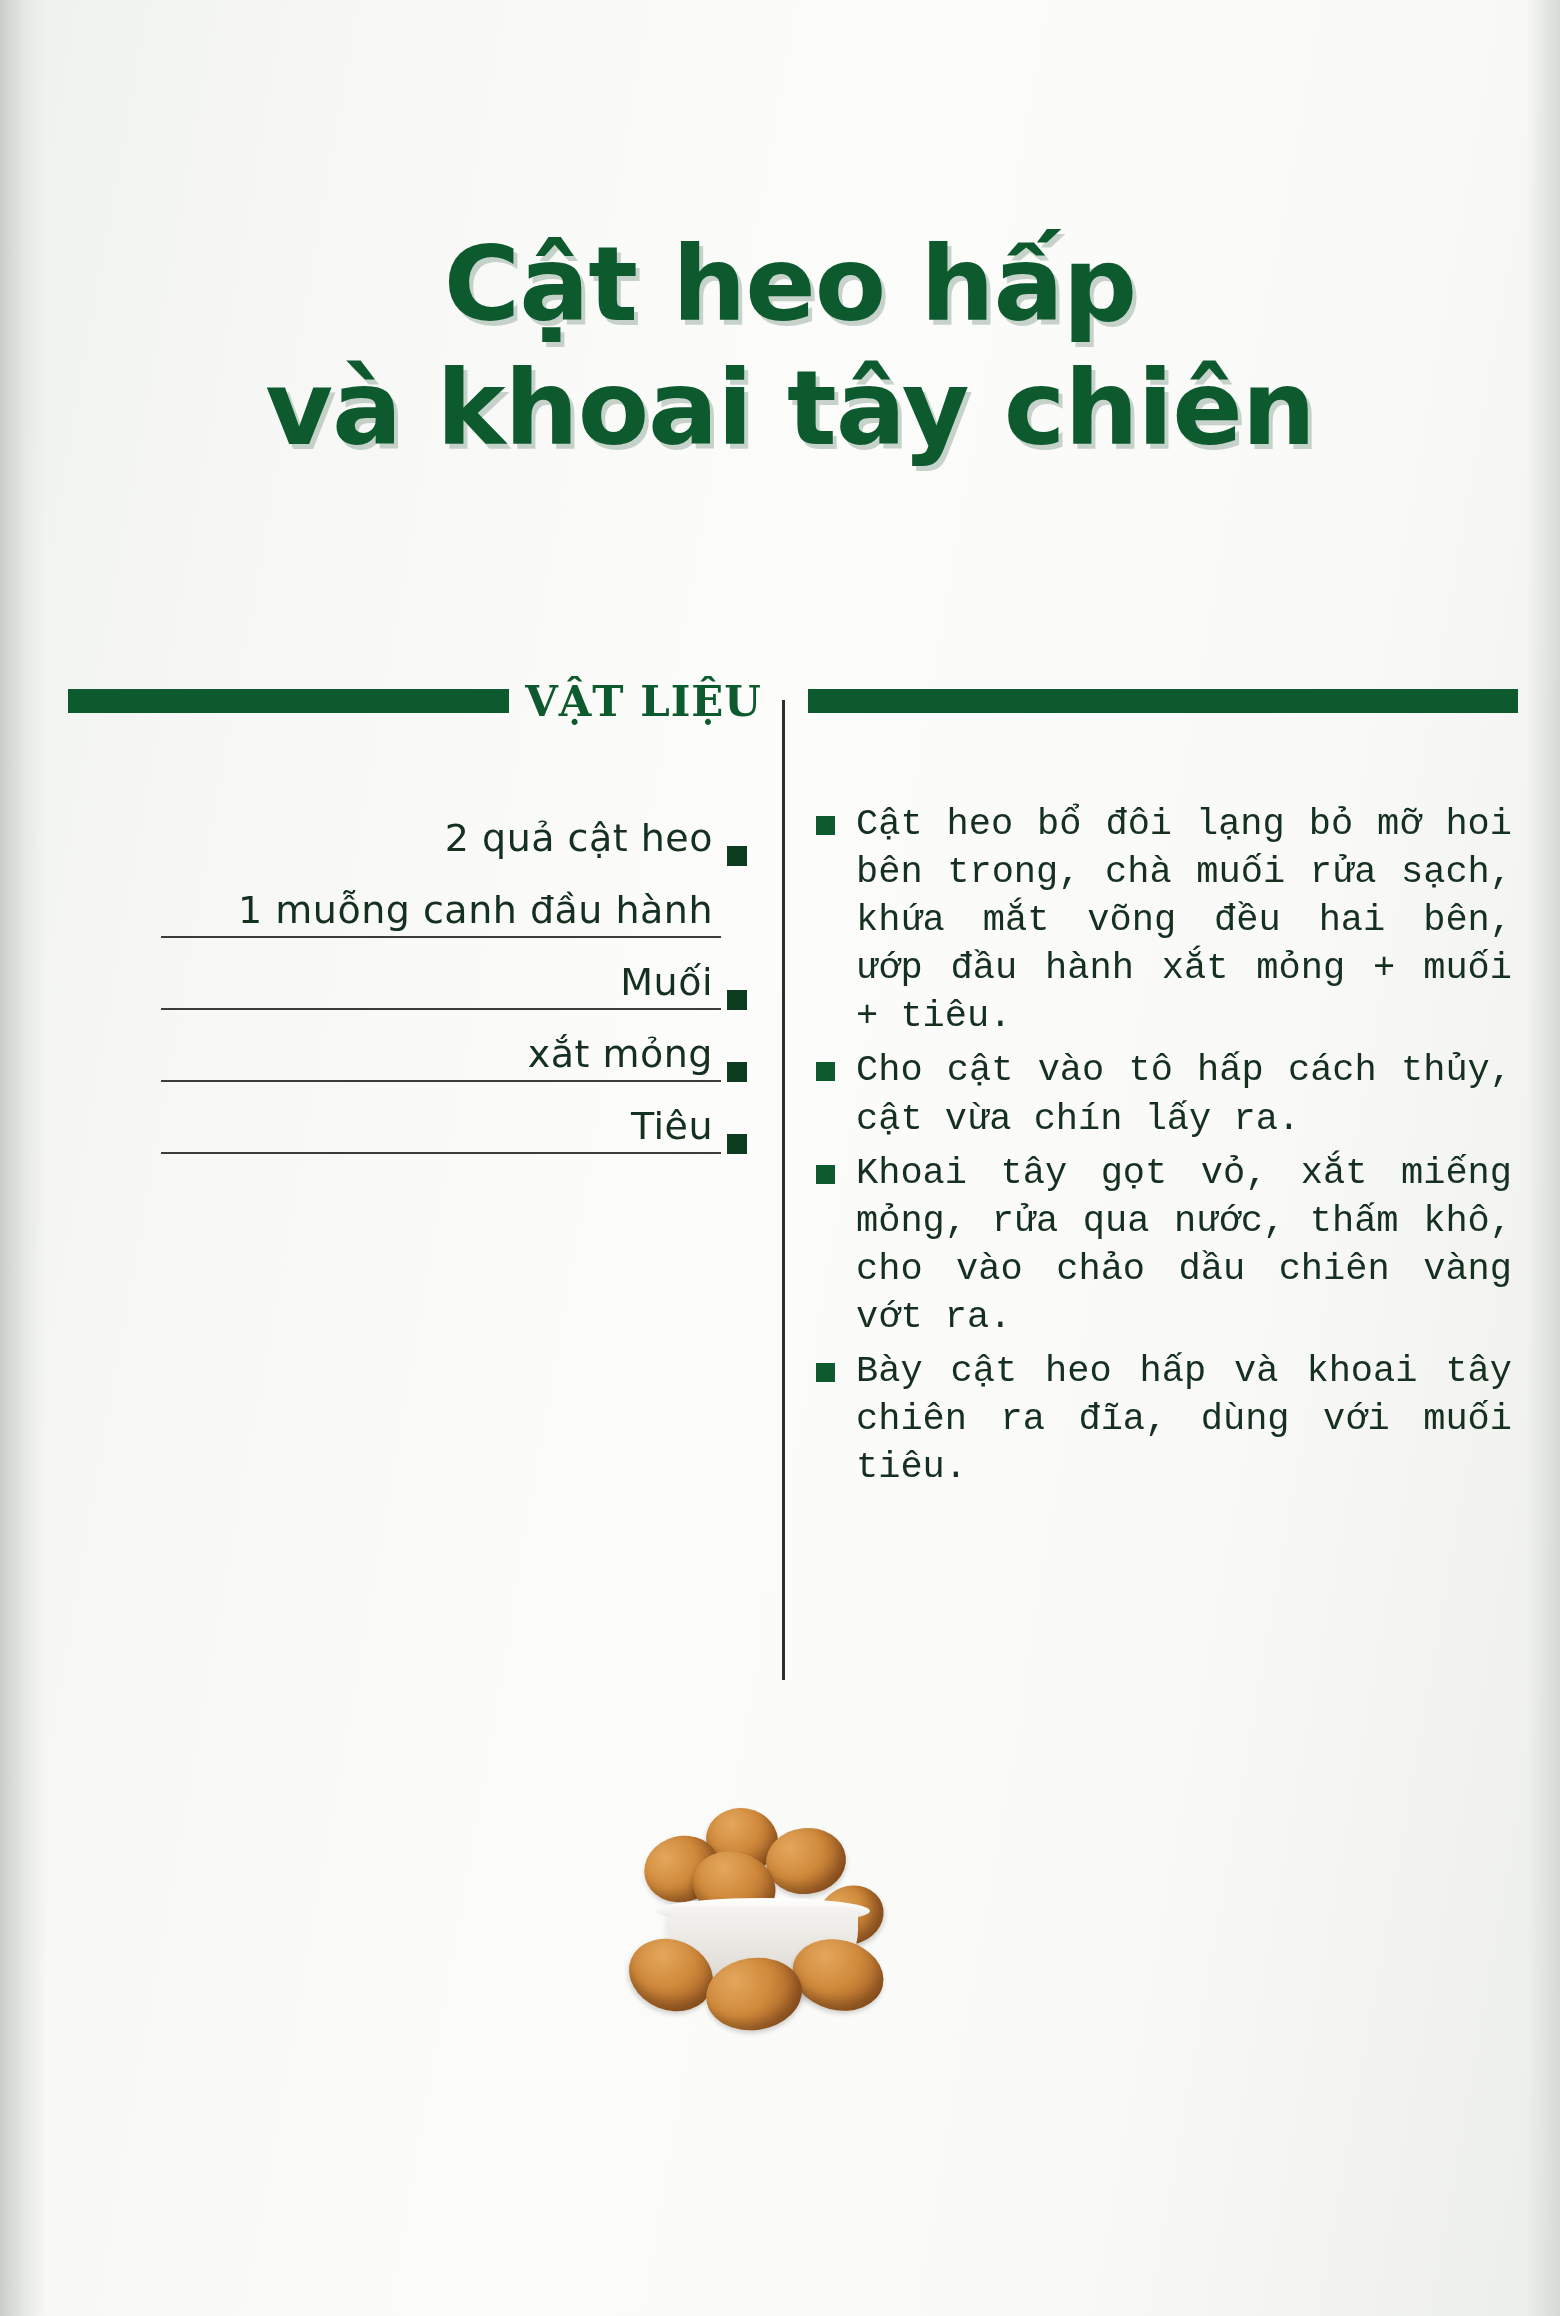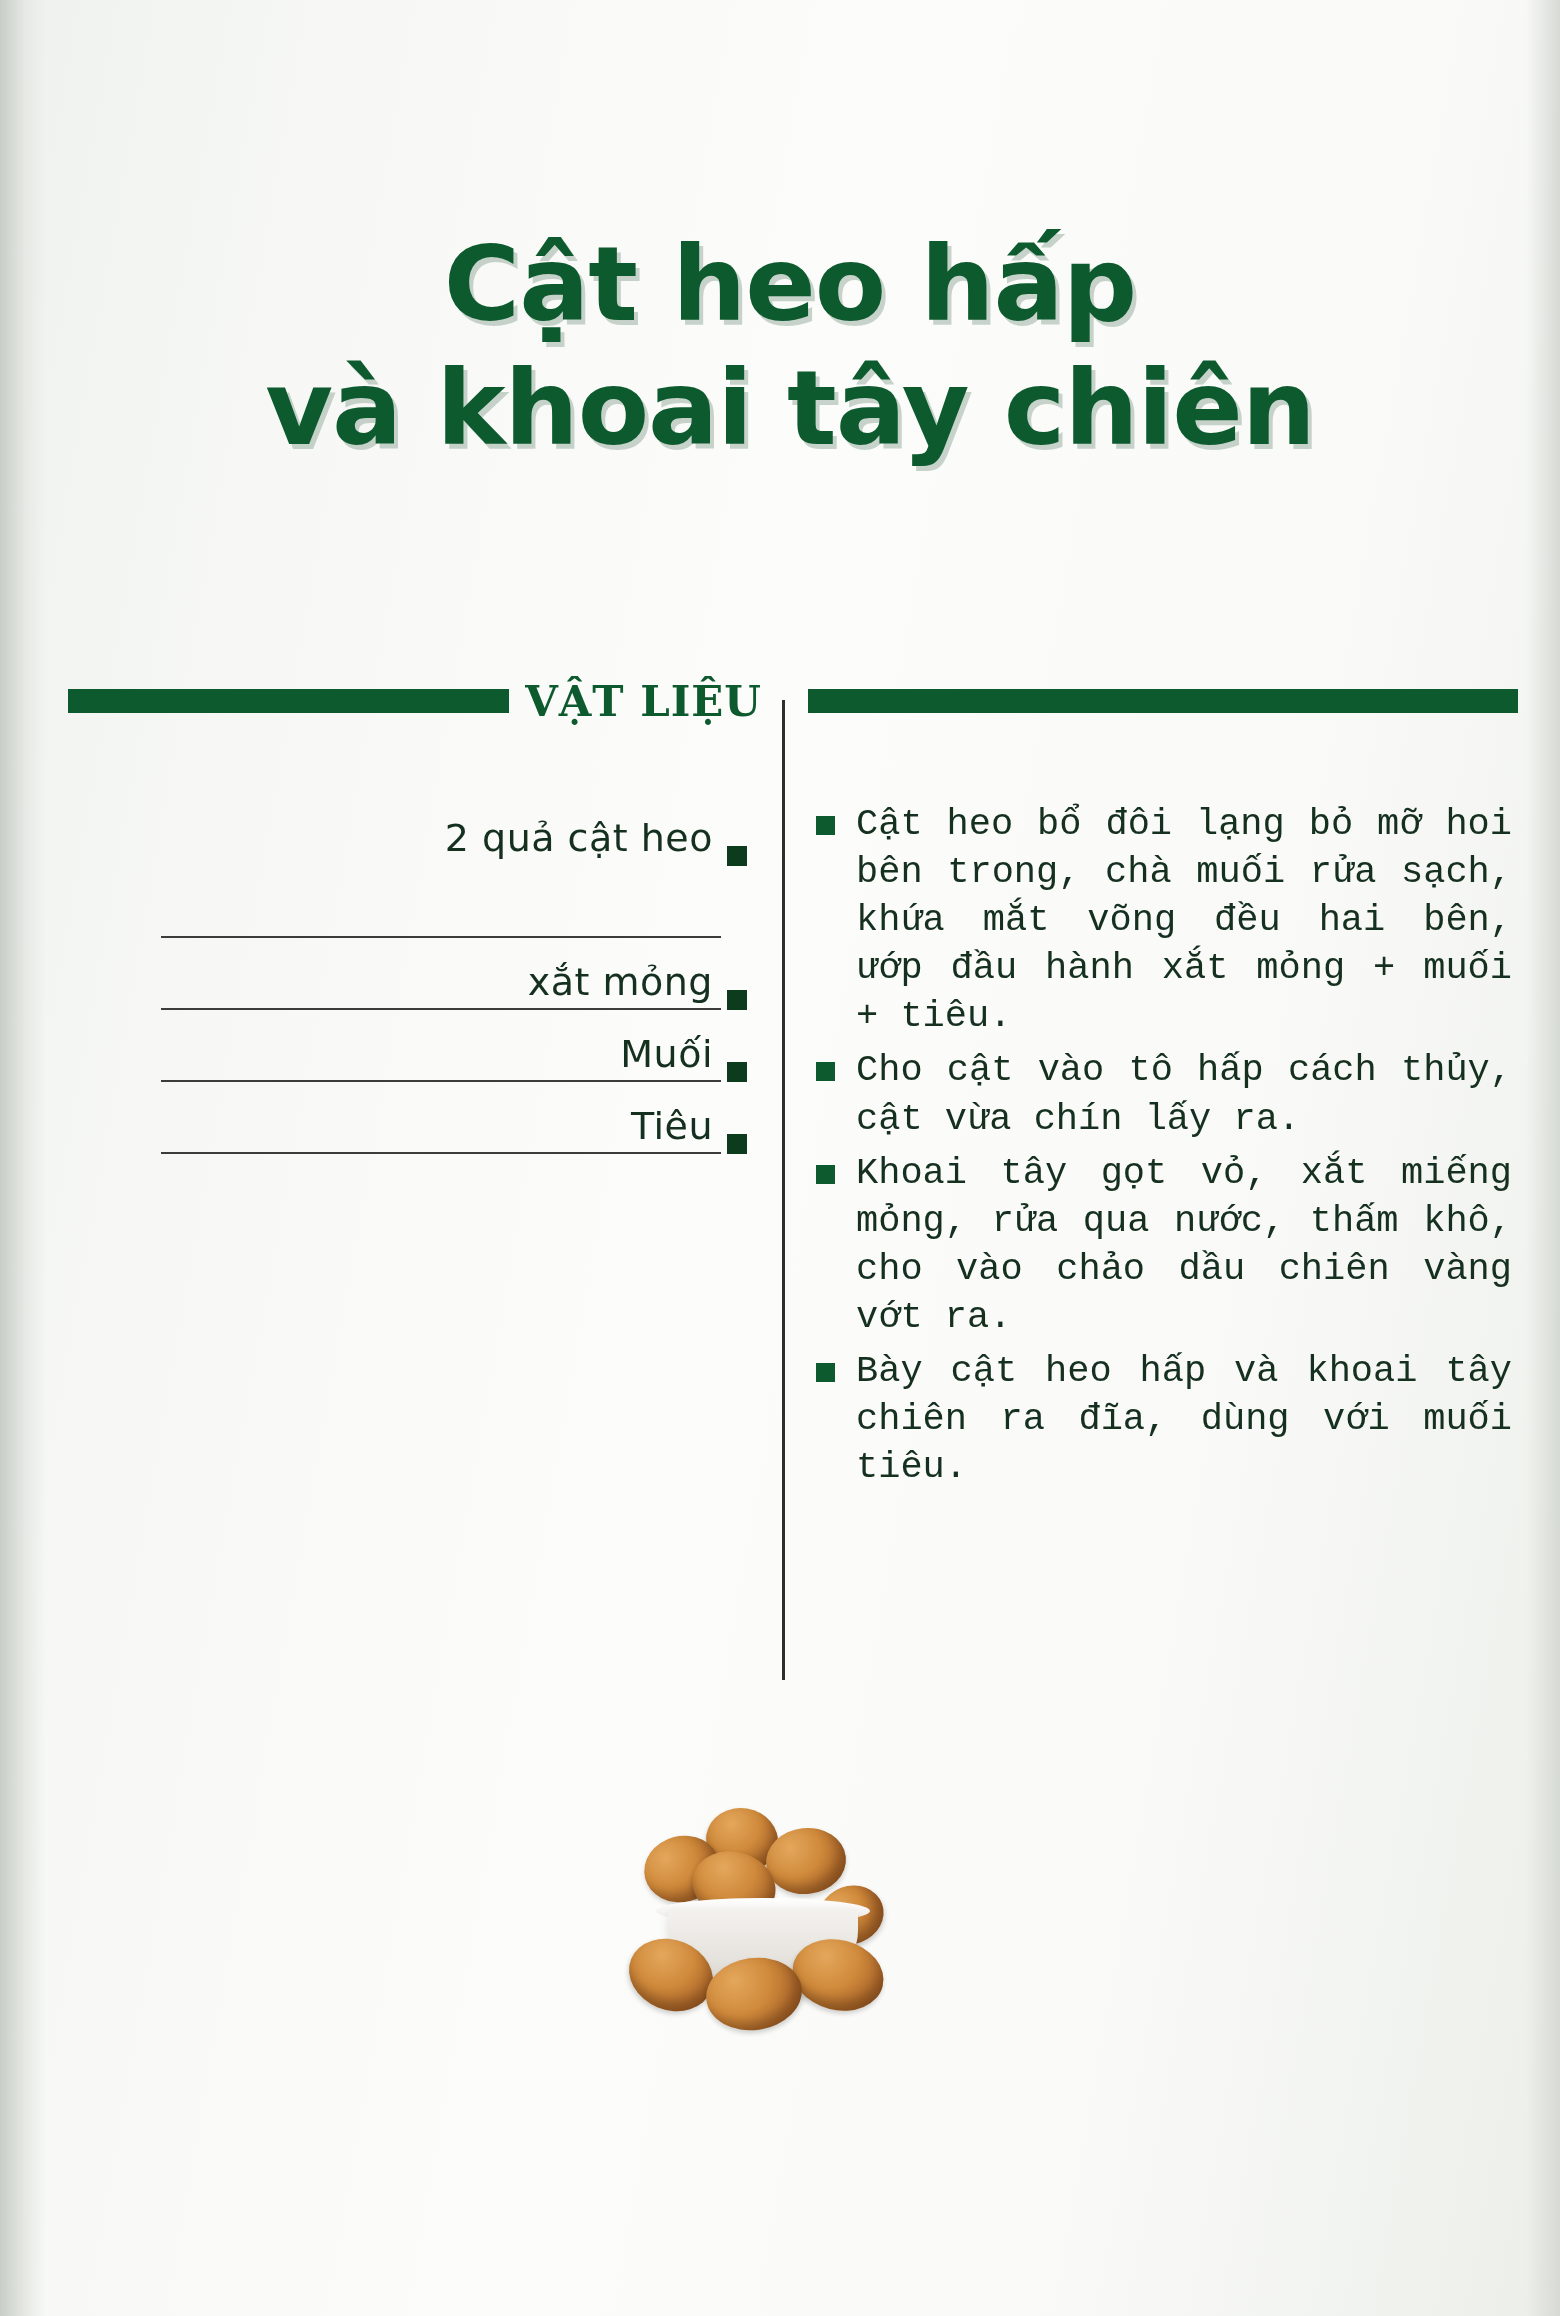--- a/index.html
+++ b/index.html
@@ -242,32 +242,33 @@
   <div class="ingredients">
 
     <div class="ing-row noline">
       <div class="ing-text">2 quả cật heo</div>
 
       <div class="ing-sq"></div>
     </div>
 
 
     <div class="ing-row nosq">
+      <div class="ing-text">1 muỗng canh đầu hành</div>
       <div class="ing-underline"></div>
 
+    </div>
+
+    <div class="ing-row">
+      <div class="ing-text">Muối</div>
+      <div class="ing-underline"></div>
+      <div class="ing-sq"></div>
     </div>
 
     <div class="ing-row">
       <div class="ing-text">xắt mỏng</div>
-      <div class="ing-underline"></div>
-      <div class="ing-sq"></div>
-    </div>
-
-    <div class="ing-row">
-      <div class="ing-text">Muối</div>
       <div class="ing-underline"></div>
       <div class="ing-sq"></div>
     </div>
 
     <div class="ing-row">
       <div class="ing-text">Tiêu</div>
       <div class="ing-underline"></div>
       <div class="ing-sq"></div>
     </div>
 

